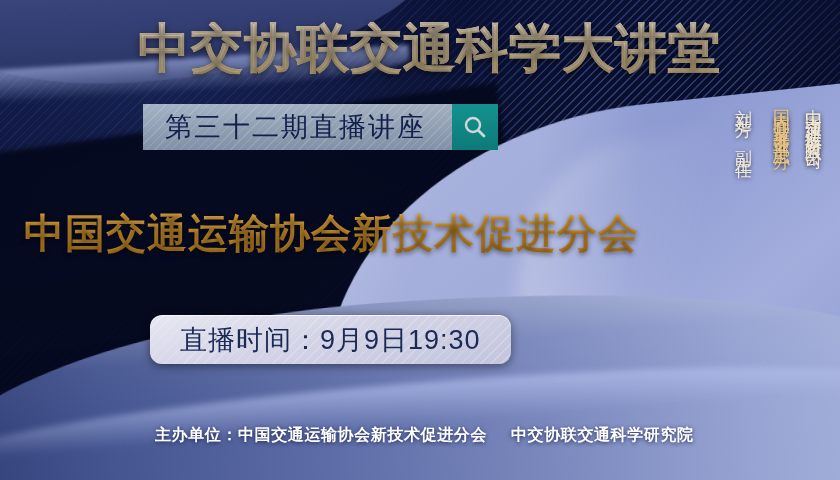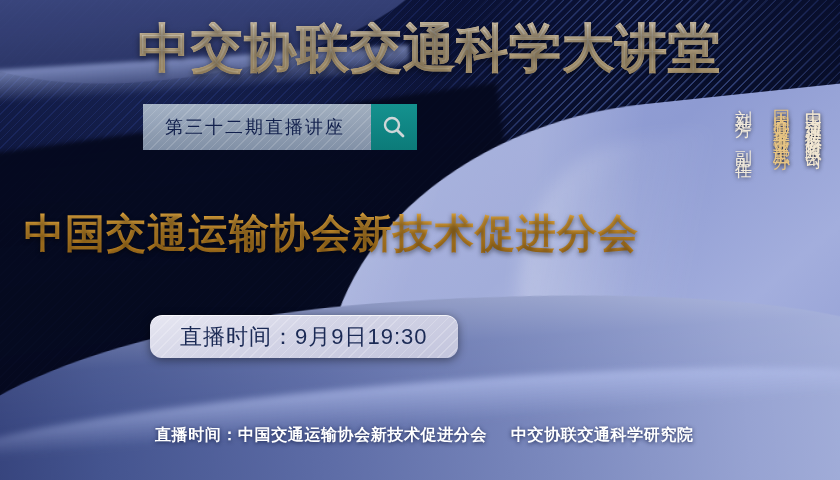--- a/index.html
+++ b/index.html
@@ -236,21 +236,21 @@
   .subtitle-bar {
     position: absolute;
     left: 143px; top: 104px;
     height: 46px;
     display: flex;
     align-items: stretch;
   }
   .subtitle-text {
     display: flex; align-items: center;
     padding: 0 26px 0 22px;
-    font-size: 18px;
+    font-size: 27px;
     color: #12204c;
     letter-spacing: 2px;
     background:
       repeating-linear-gradient(-45deg, rgba(255,255,255,0.14) 0 1px, rgba(0,0,0,0) 1px 6px),
       linear-gradient(180deg, rgba(176,190,206,0.92), rgba(140,156,178,0.92));
     white-space: nowrap;
   }
   .subtitle-icon {
     width: 46px;
     display: flex; align-items: center; justify-content: center;
@@ -270,29 +270,29 @@
     background-clip: text;
     color: transparent;
     text-shadow: 0 2px 5px rgba(0,0,0,0.45);
     white-space: nowrap;
     font-family: "DejaVu Sans", sans-serif;
   }
 
   .time-pill {
     position: absolute;
     left: 150px; top: 315px;
-    height: 43px;
+    height: 49px;
     display: flex; align-items: center;
     padding: 0 30px;
     border-radius: 12px;
     background:
       repeating-linear-gradient(-45deg, rgba(255,255,255,0.22) 0 1px, rgba(0,0,0,0) 1px 7px),
       linear-gradient(165deg, #e7e7f2 0%, #d3d4e6 45%, #c3c5dd 100%);
     box-shadow: 0 2px 10px rgba(0,0,0,0.45), inset 0 1px 0 rgba(255,255,255,0.75);
-    font-size: 22px;
+    font-size: 27px;
     color: #1b2a55;
     letter-spacing: 1px;
     white-space: nowrap;
   }
 
   .footer {
     position: absolute;
     left: 155px; top: 425px;
     font-size: 16px;
     font-weight: bold;
@@ -393,16 +393,16 @@
 
   <div class="topic-title">中国交通运输协会新技术促进分会</div>
 
   <div class="time-pill">直播时间：9月9日19:30</div>
 
   <div class="vcol vcol-company">中国交通建设股份有限公司</div>
   <div class="vcol vcol-dept">国内直营业务事业部总工办</div>
   <div class="vcol vcol-name">刘延芳　副主任</div>
 
   <div class="footer">
-    <span>直播时间：</span><span>中国交通运输协会新技术促进分会</span><span class="gap"></span><span>中交协联交通科学研究院</span>
+    <span>主办单位：</span><span>中国交通运输协会新技术促进分会</span><span class="gap"></span><span>中交协联交通科学研究院</span>
   </div>
 
 </div>
 
 </body></html>

